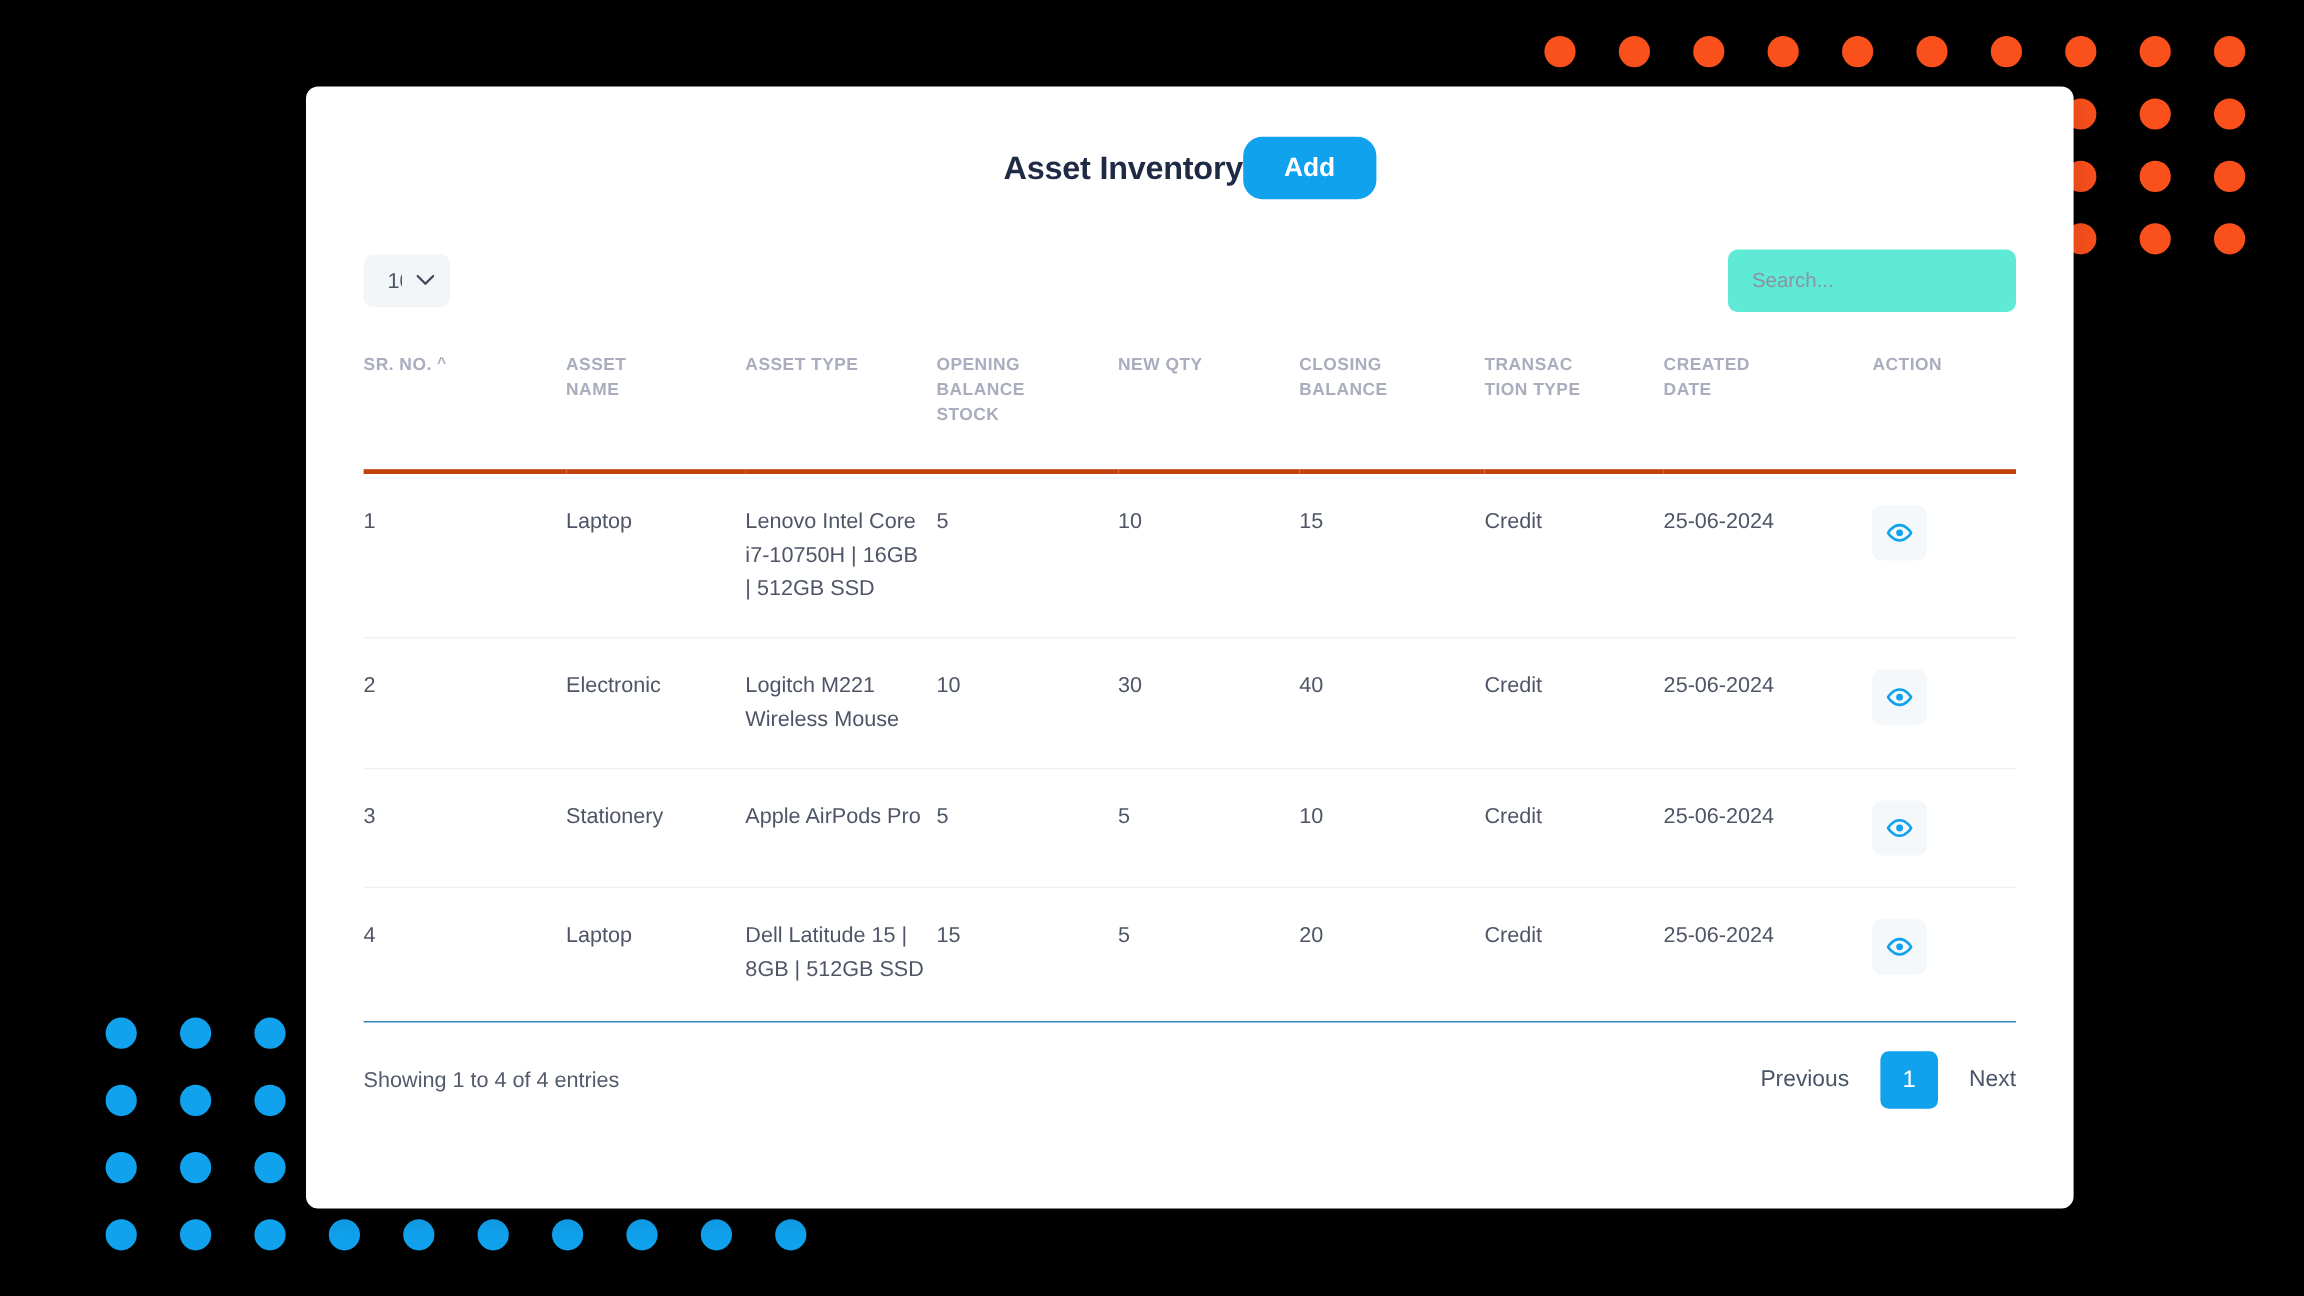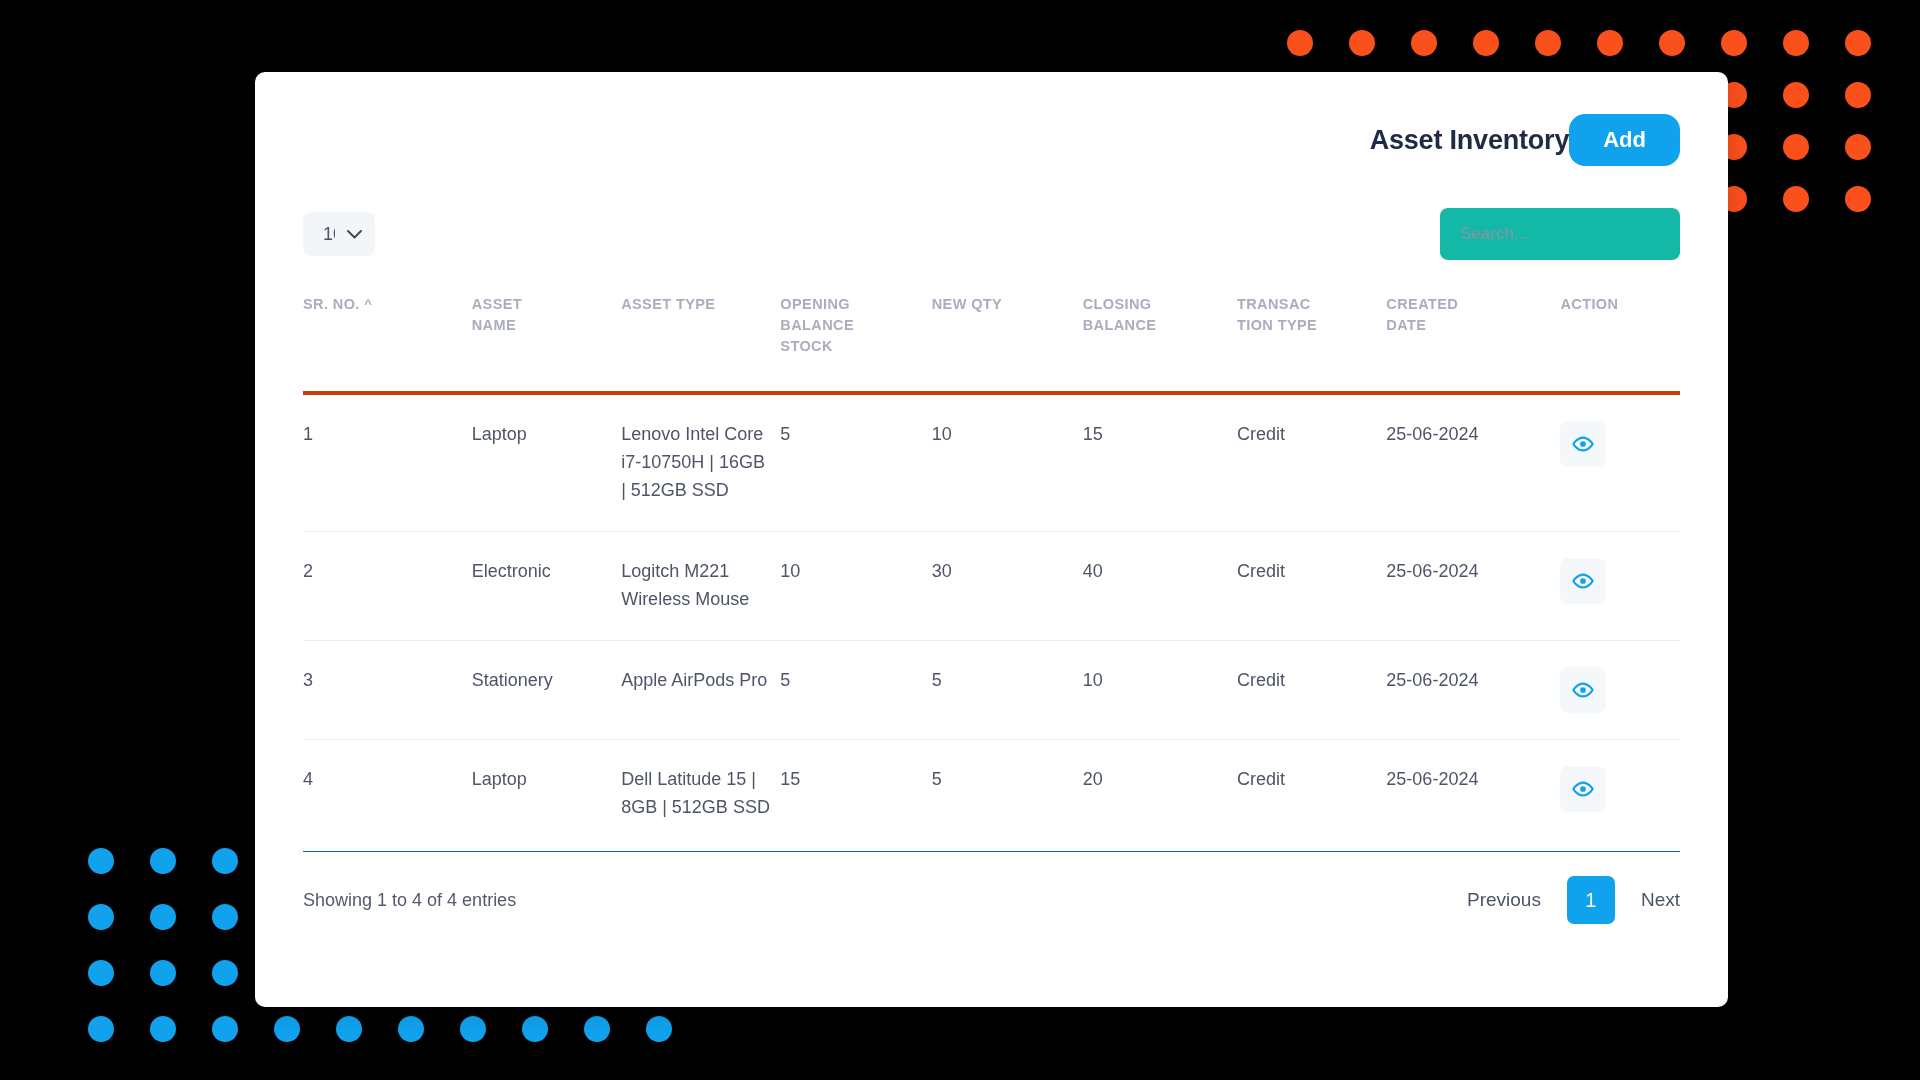--- a/index.html
+++ b/index.html
@@ -34,21 +34,21 @@
     width: 1473px; height: 935px;
     background: #ffffff;
     border-radius: 10px;
     box-shadow: 0 6px 26px rgba(0,0,0,0.14);
     z-index: 5;
     padding: 0 48px;
   }
 
   
   .card-head {
-    display: flex; align-items: center; justify-content: flex-end;
+    display: flex; align-items: center; justify-content: center;
     padding-top: 42px;
   }
   #page-title {
     font-size: 27px; font-weight: 700; color: #1f2a44;
     letter-spacing: -0.2px;
   }
   #add-button {
     background: #11a2ee; color: #ffffff;
     border: none; border-radius: 16px;
     font-family: "Liberation Sans", sans-serif;
@@ -70,21 +70,21 @@
     padding: 12px 40px 12px 20px; cursor: pointer;
     width: 72px;
   }
   .select-wrap { position: relative; display: inline-block; }
   .select-chevron {
     position: absolute; right: 13px; top: 50%;
     transform: translateY(-50%); pointer-events: none;
     color: #3d4756;
   }
   #search-input {
-    background: #14b8a6; border: none; border-radius: 8px;
+    background: #5eead4; border: none; border-radius: 8px;
     width: 240px; padding: 16px 20px;
     font-size: 17px; color: #4a5568;
     font-family: "Liberation Sans", sans-serif;
   }
   #search-input::placeholder { color: #8a93a3; }
 
   
   table { width: 100%; border-collapse: collapse; margin-top: 18px; }
   thead th {
     text-align: left; vertical-align: top;

